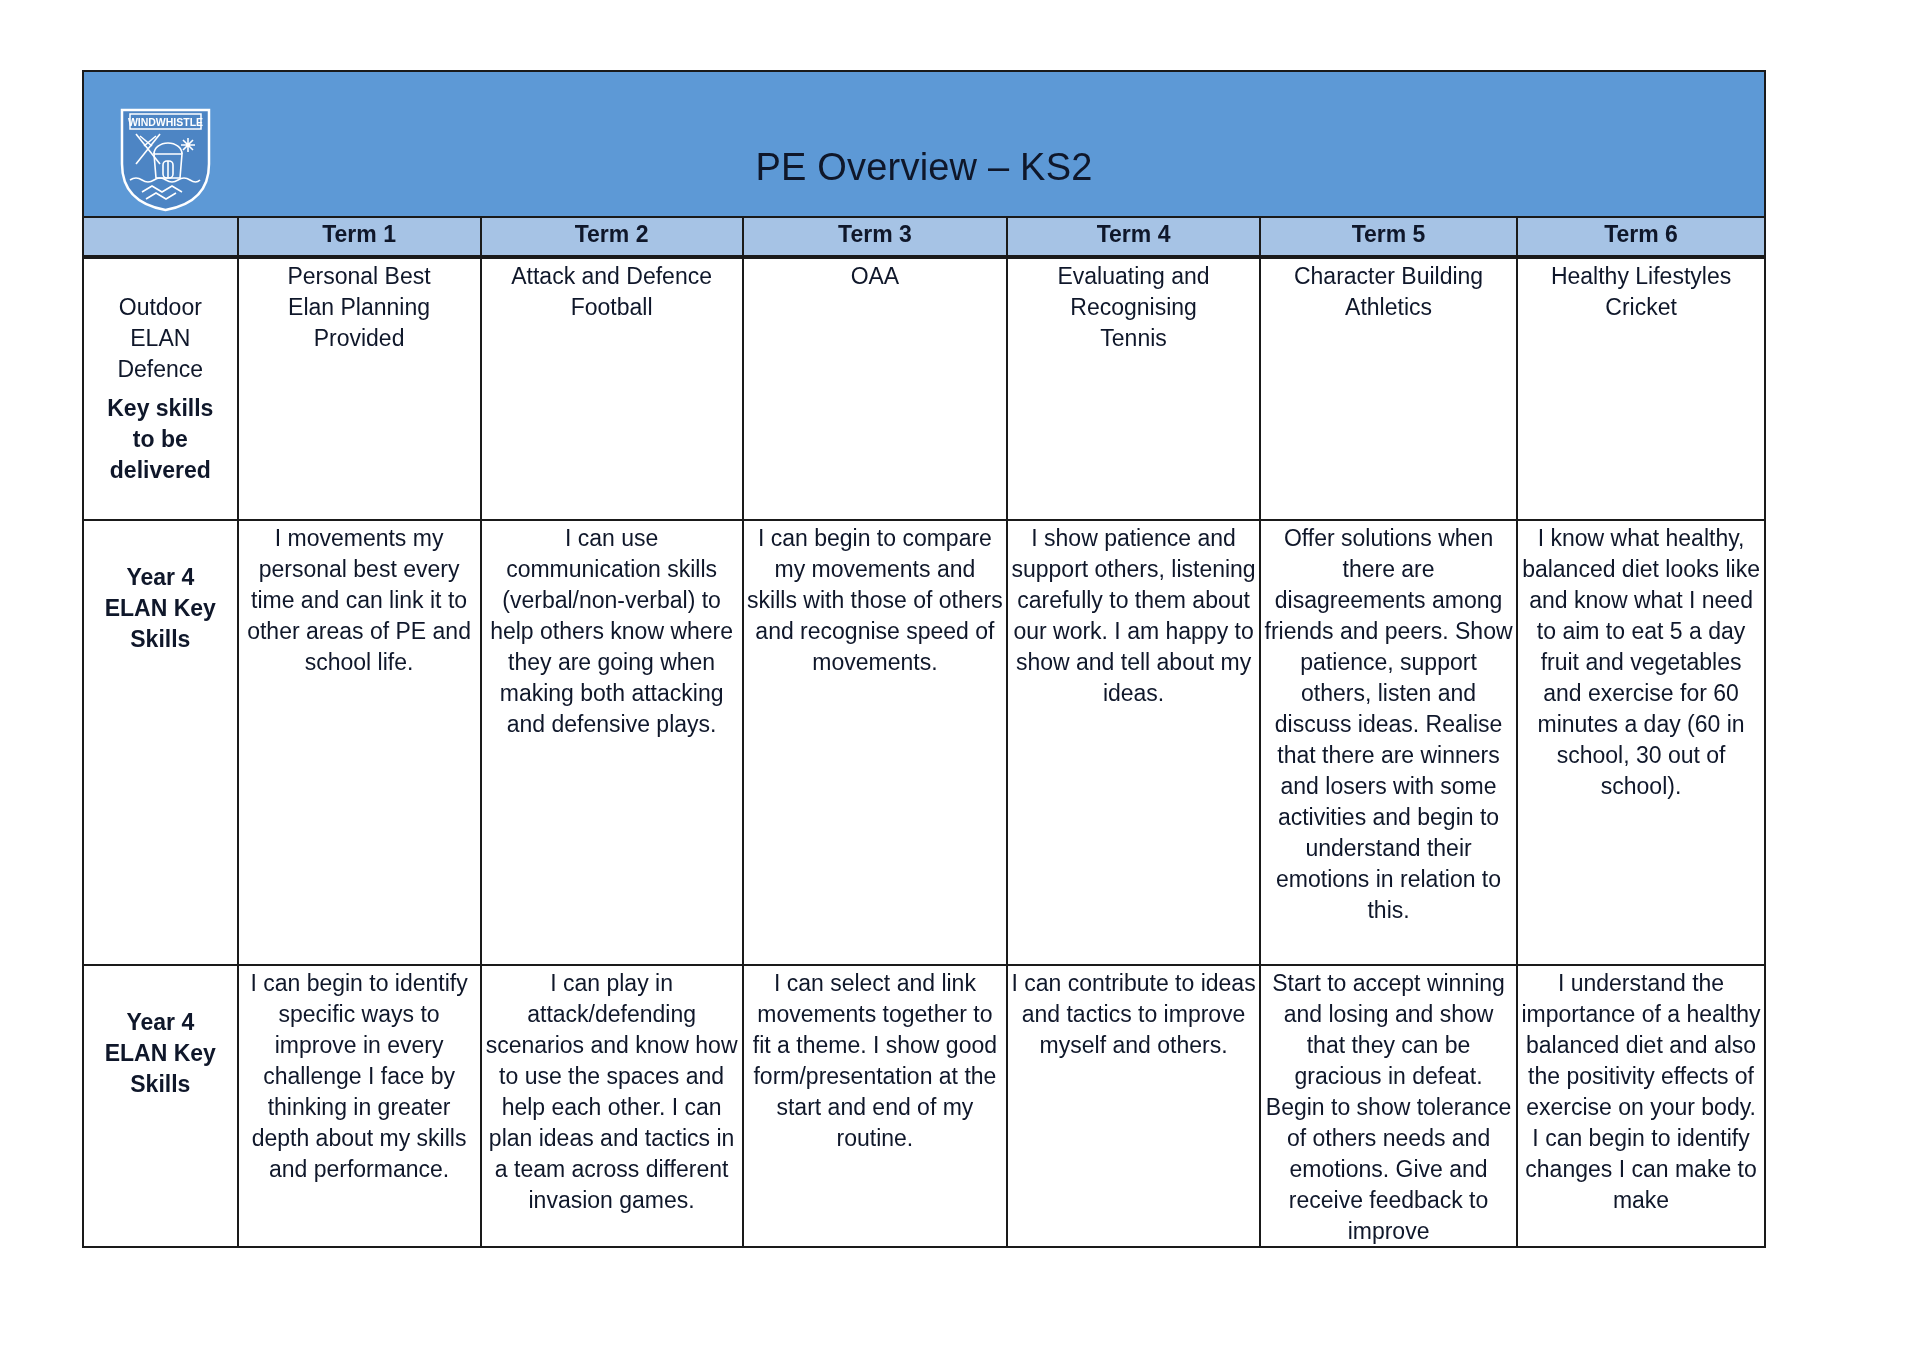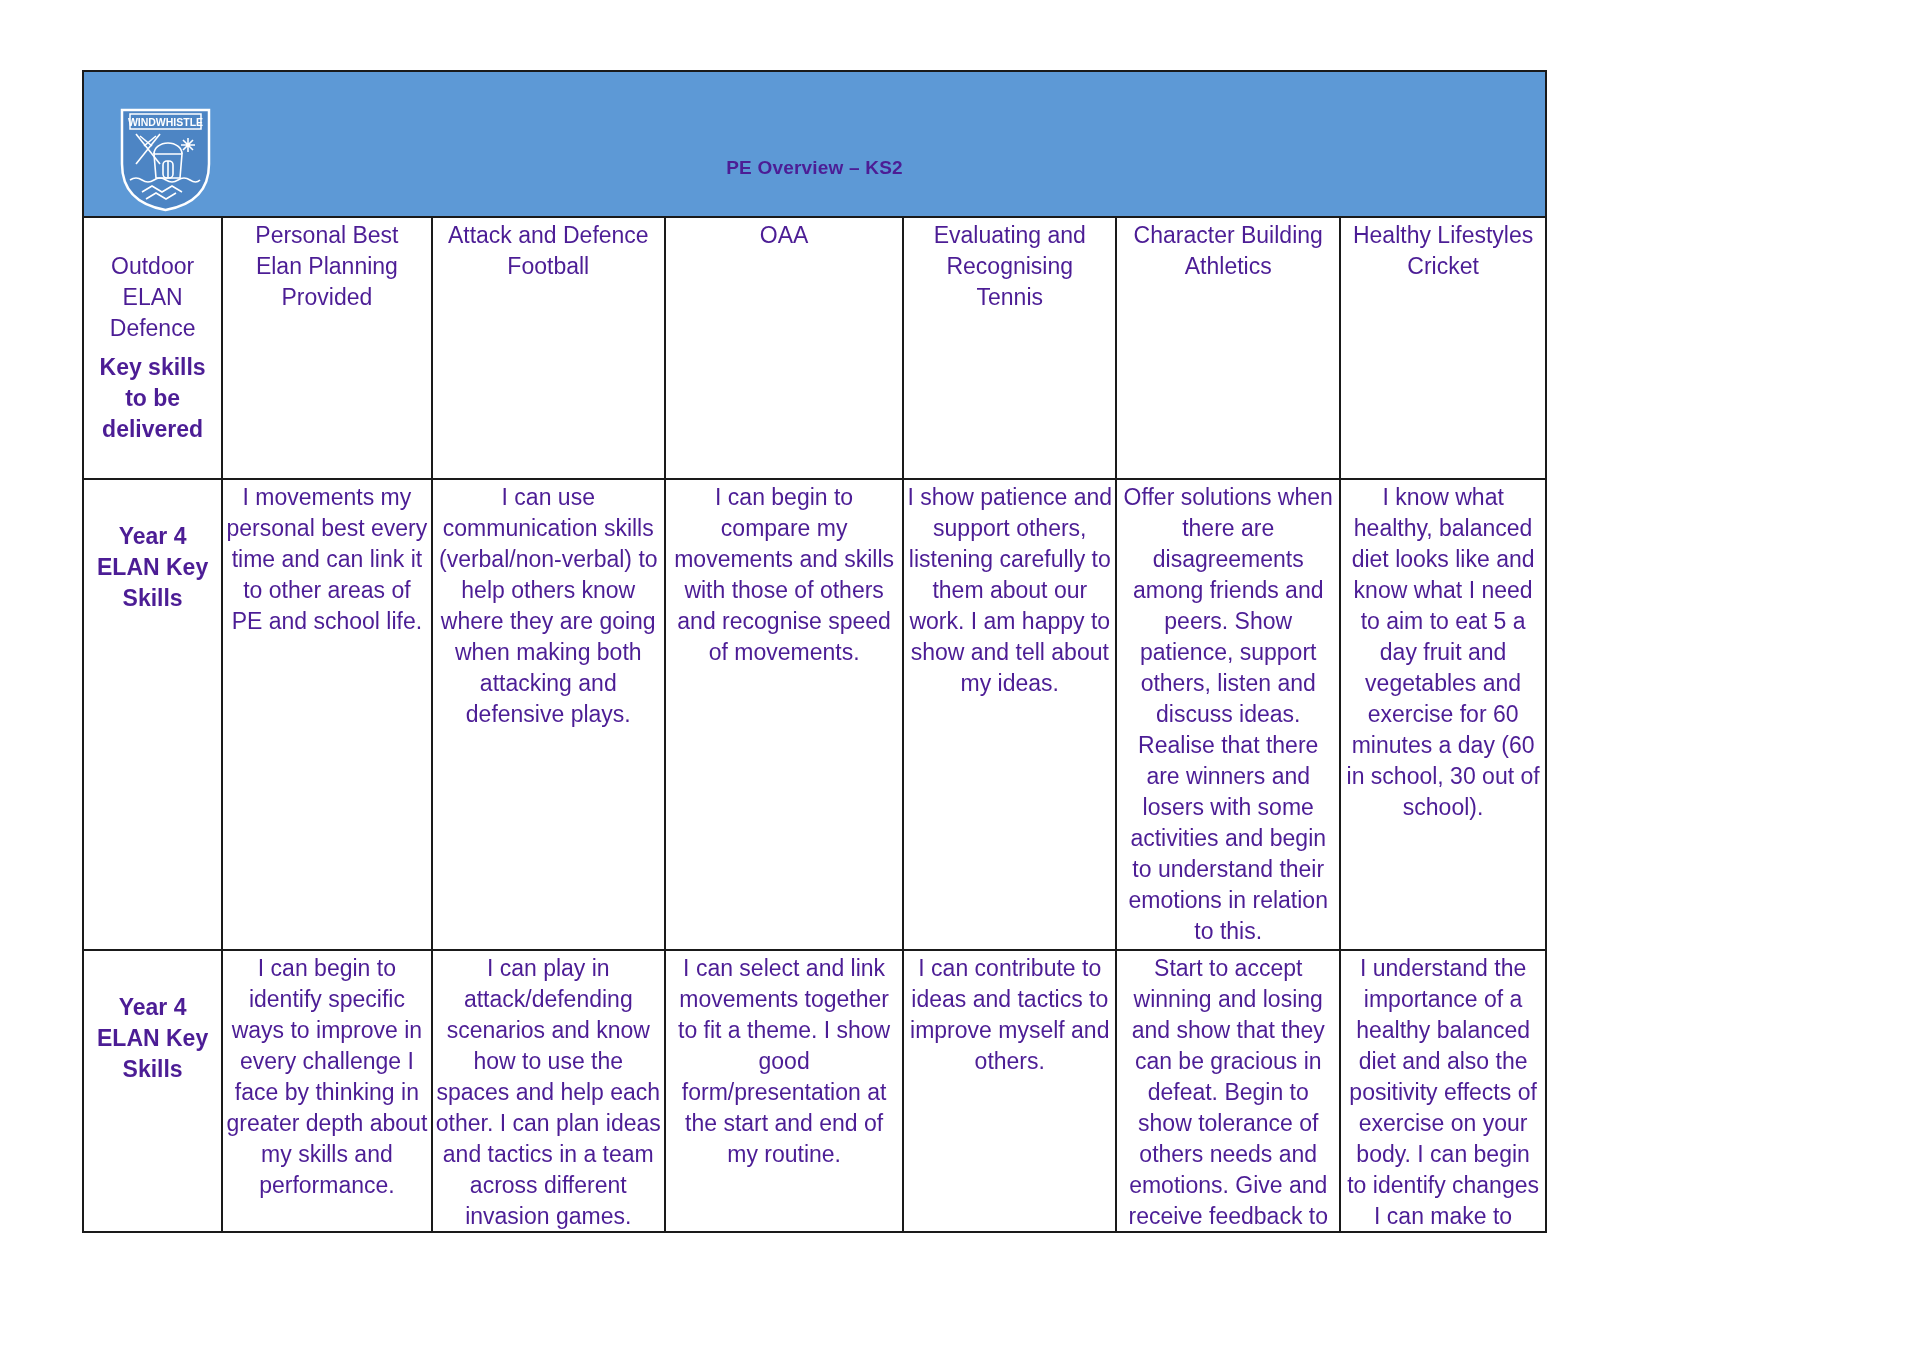--- a/index.html
+++ b/index.html
@@ -1,37 +1,37 @@
 <!DOCTYPE html>
 <html><head>
 <meta charset="utf-8">
 <style>
   html,body { margin:0; padding:0; background:#ffffff; }
   .page {
-    position:relative; width:1547px; height:1357px; background:#ffffff;
-    font-family:"Liberation Sans","DejaVu Sans",sans-serif; color:#4c1d95;
+    position:relative; width:1766px; height:1357px; background:#ffffff;
+    font-family:"Liberation Sans","DejaVu Sans",sans-serif; color:#0f172a;
   }
   table.pe {
     position:absolute; left:82px; top:70px;
     border-collapse:collapse; table-layout:fixed;
   }
   table.pe td {
     border:2px solid #1a1a1a;
     text-align:center; vertical-align:top;
     font-size:23px; line-height:31px;
     padding:2px 3px;
     white-space:pre-line;
     overflow:hidden;
   }
   td.banner {
     background:#5d99d6; height:112px; position:relative;
     vertical-align:top; white-space:normal;
   }
   .title {
-    font-size:19px; font-weight:bold; padding-top:16px; letter-spacing:.2px;
+    font-size:38px; font-weight:normal; padding-top:16px; letter-spacing:.2px;
   }
   .logo { position:absolute; left:34px; top:3px; }
   tr.termrow td {
     background:#a6c3e5; font-weight:bold; height:33px;
     border-bottom:4px solid #1a1a1a; line-height:29px;
   }
   tr.r1 td.data { vertical-align:middle; }
   td .b { font-weight:bold; display:block;margin-top:8px; }
   td .n { display:block; }
   tr.r1 { height:131px; }
@@ -76,20 +76,29 @@
               <path d="M70,32 l0,14 M63,39 l14,0 M65,34 l10,10 M75,34 l-10,10"></path>
               <path d="M24,86 L34,80 L44,86 L54,80 L64,86"></path>
               <path d="M28,93 L38,87 L48,93 L58,87"></path>
             </g>
           </svg>
         </span>
         <div class="title">PE Overview – KS2</div>
       </td>
     </tr>
 
+    <tr class="termrow">
+      <td></td>
+      <td>Term 1</td>
+      <td>Term 2</td>
+      <td>Term 3</td>
+      <td>Term 4</td>
+      <td>Term 5</td>
+      <td>Term 6</td>
+    </tr>
 
 
     <tr class="r2">
       <td>
         <span class="n">Outdoor
 ELAN
 Defence</span><span class="b">Key skills
 to be
 delivered</span>
       </td>

